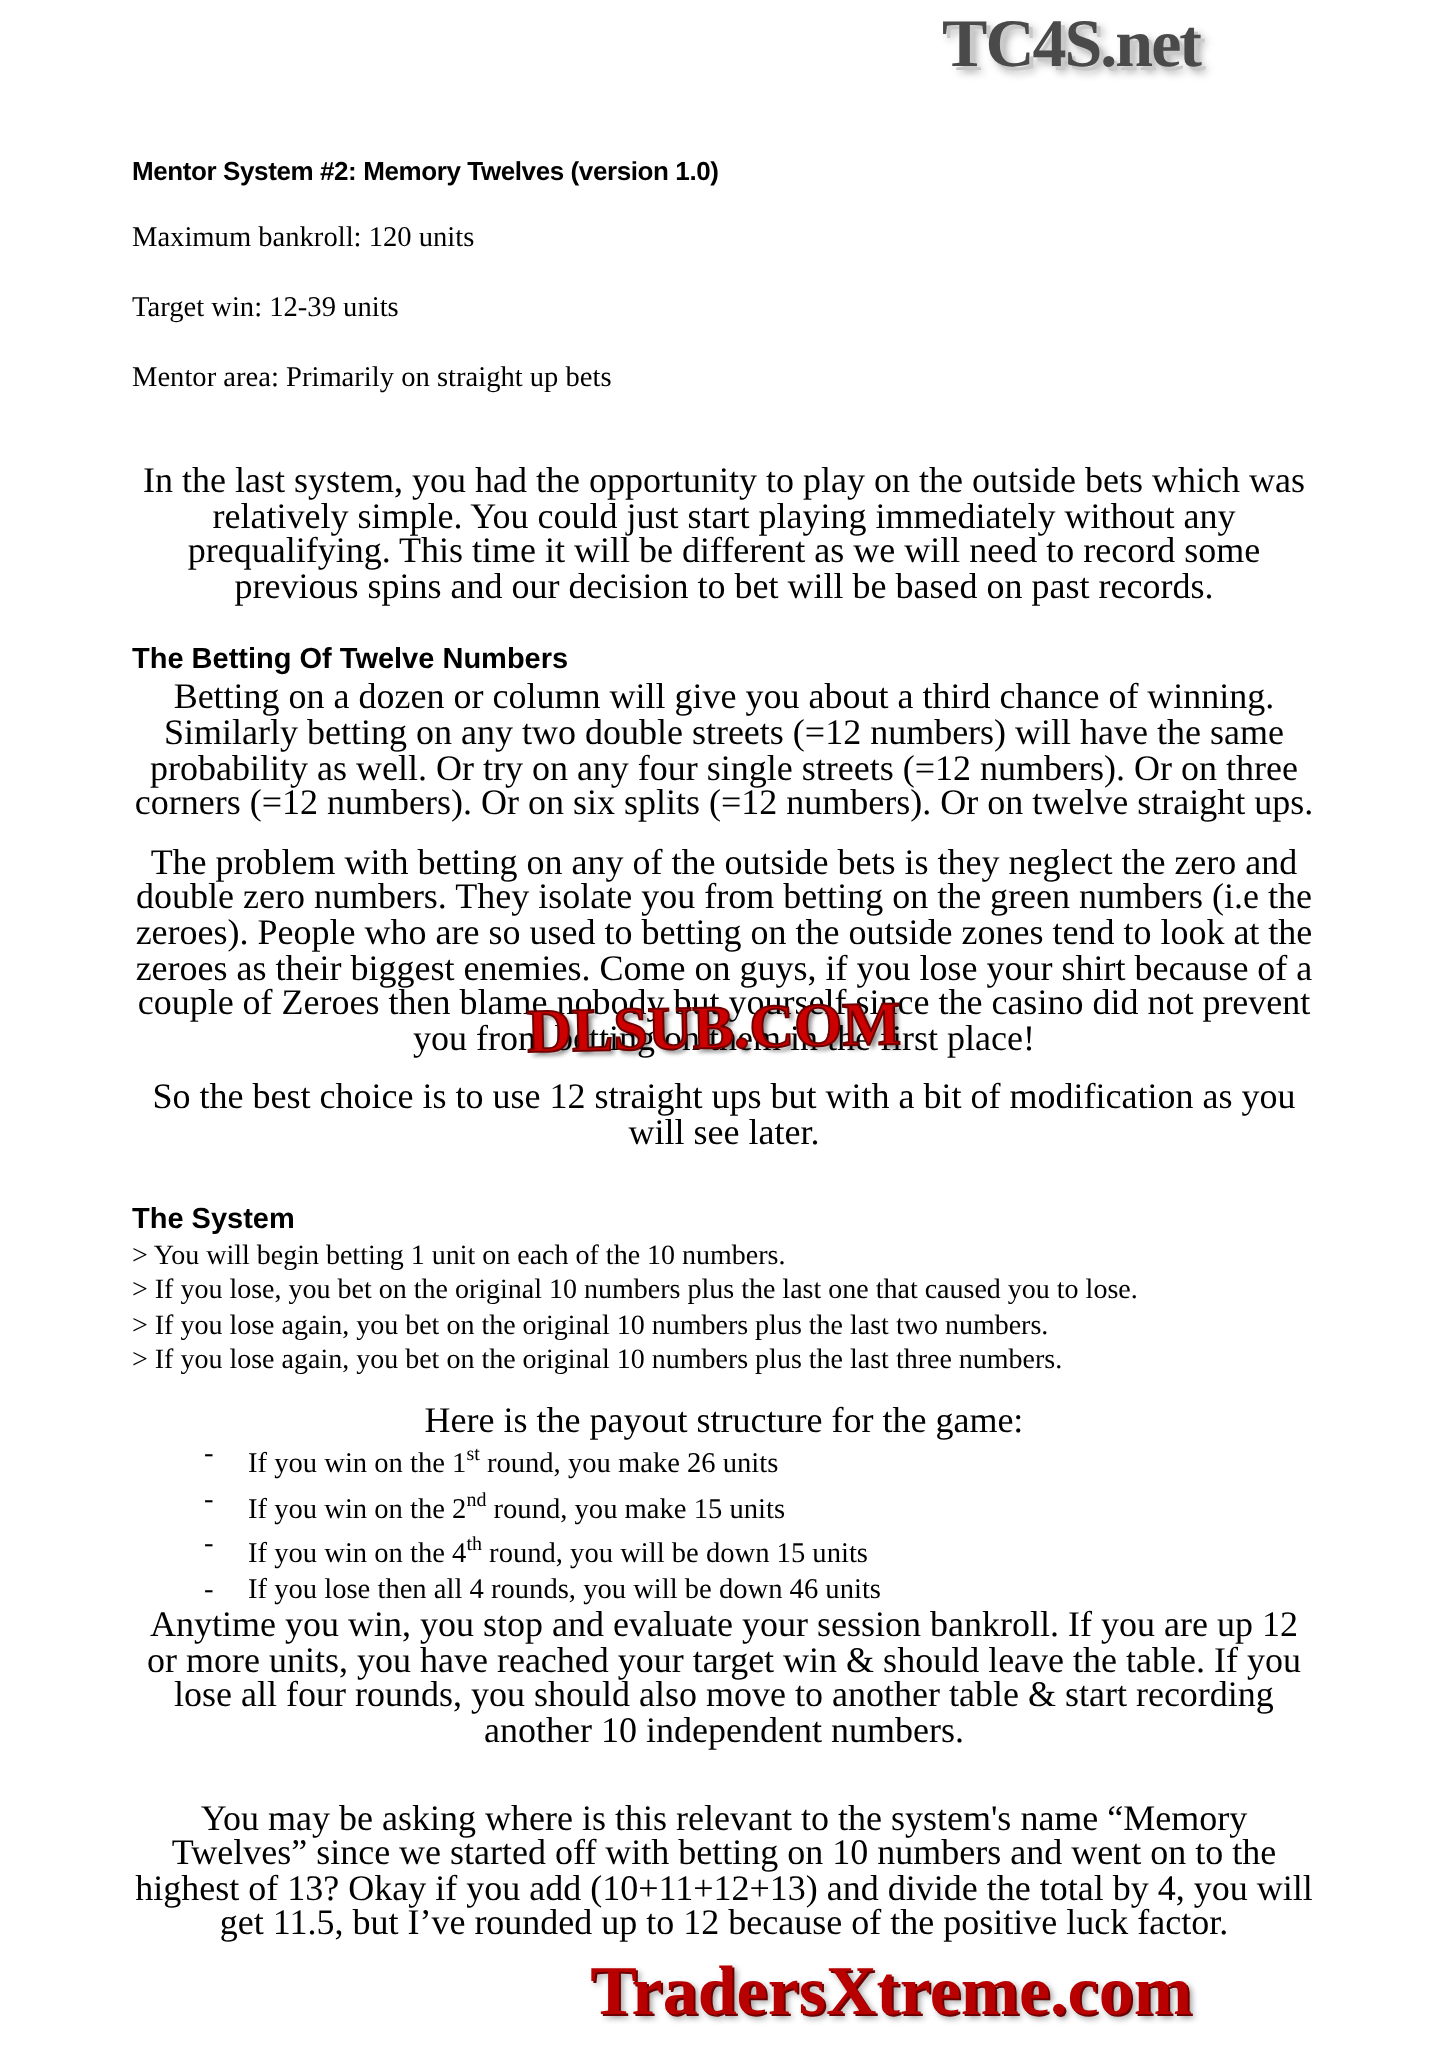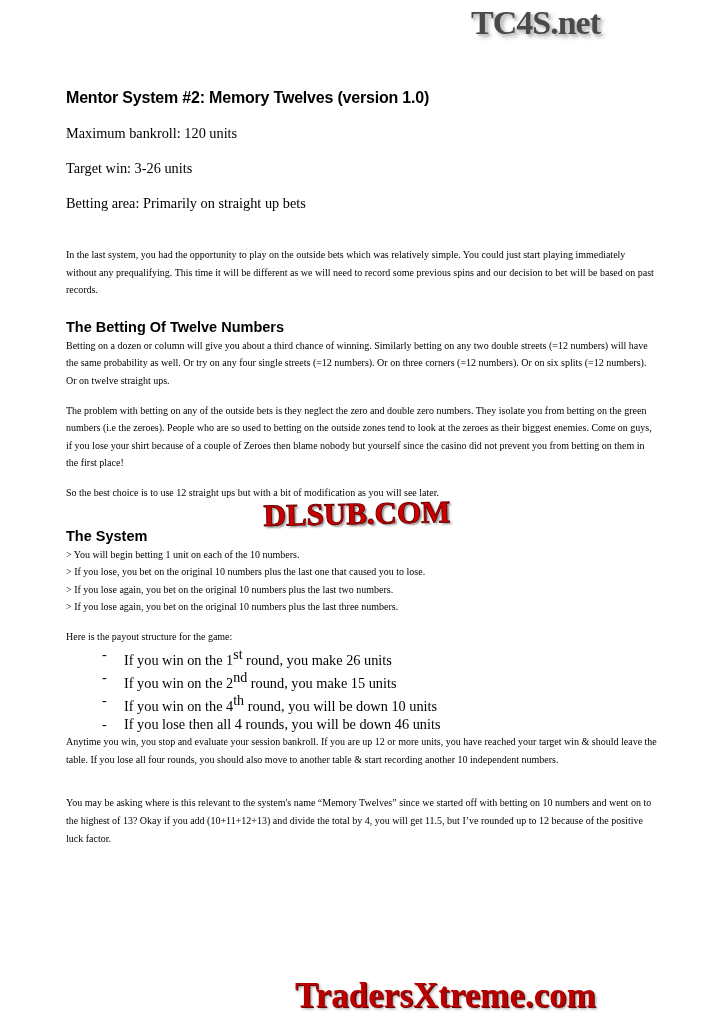--- a/index.html
+++ b/index.html
@@ -73,41 +73,41 @@
 
   
   .content {
     position: absolute;
     left: 66px;
     top: 78px;
     width: 592px;
   }
   h1.doc-title {
     font-family: "Liberation Sans", sans-serif;
-    font-size: 16px;
+    font-size: 13px;
     font-weight: bold;
-    margin: 11px 0 6px 0;
+    margin: 0 0 6px 0;
     letter-spacing: -0.2px;
   }
   .meta-line {
     font-size: 14.3px;
     line-height: 17px;
     margin-top: 18px;
   }
   h2.section-head {
     font-family: "Liberation Sans", sans-serif;
     font-size: 14.5px;
     font-weight: bold;
     margin: 0 0 2px 0;
   }
   p.para {
-    font-size: 10px;
+    font-size: 18px;
     line-height: 17.6px;
     margin: 0;
-    text-align: left;
+    text-align: center;
   }
   .gap-lg { height: 34px; }
   .gap-md { height: 20px; }
   .gap-sm { height: 12px; }
   .gap-xs { height: 6px; }
 
   ul.bullets {
     list-style: none;
     margin: 0;
     padding: 0 0 0 36px;
@@ -117,38 +117,38 @@
   ul.bullets li {
     position: relative;
     padding-left: 22px;
   }
   ul.bullets li::before {
     content: "-";
     position: absolute;
     left: 0;
     top: 0;
   }
-  sup { font-size: 14px; vertical-align: super; }
+  sup { font-size: 10px; vertical-align: super; }
 
-  .arrow-line { font-size: 10px; line-height: 17.6px; }
+  .arrow-line { font-size: 14px; line-height: 17.6px; }
 </style>
 </head>
 <body>
 
 <div class="page">
 
   <div class="wm-top">TC4S.net</div>
 
   <div class="content">
 
     <h1 class="doc-title">Mentor System #2: Memory Twelves (version 1.0)</h1>
 
     <div class="meta-line">Maximum bankroll: 120 units</div>
-    <div class="meta-line">Target win: 3-26 units</div>
-    <div class="meta-line">Betting area: Primarily on straight up bets</div>
+    <div class="meta-line">Target win: 12-39 units</div>
+    <div class="meta-line">Mentor area: Primarily on straight up bets</div>
 
     <div class="gap-lg"></div>
 
     <p class="para">In the last system, you had the opportunity to play on the outside bets which was relatively simple. You could just start playing immediately without any prequalifying. This time it will be different as we will need to record some previous spins and our decision to bet will be based on past records.</p>
 
     <div class="gap-md"></div>
 
     <h2 class="section-head">The Betting Of Twelve Numbers</h2>
     <p class="para">Betting on a dozen or column will give you about a third chance of winning. Similarly betting on any two double streets (=12 numbers) will have the same probability as well. Or try on any four single streets (=12 numbers). Or on three corners (=12 numbers). Or on six splits (=12 numbers). Or on twelve straight ups.</p>
     <div class="gap-sm"></div>
@@ -166,21 +166,21 @@
     <div class="arrow-line">&gt; If you lose again, you bet on the original 10 numbers plus the last two numbers.</div>
     <div class="arrow-line">&gt; If you lose again, you bet on the original 10 numbers plus the last three numbers.</div>
 
     <div class="gap-sm"></div>
 
     <p class="para">Here is the payout structure for the game:</p>
 
     <ul class="bullets">
       <li><span>If you win on the </span><span>1</span><sup>st</sup><span> round, you make 26 units</span></li>
       <li><span>If you win on the </span><span>2</span><sup>nd</sup><span> round, you make 15 units</span></li>
-      <li><span>If you win on the </span><span>4</span><sup>th</sup><span> round, you will be down 10 units</span></li>
+      <li><span>If you win on the </span><span>4</span><sup>th</sup><span> round, you will be down 15 units</span></li>
       <li><span>If you lose then all 4 rounds, you will be down 46 units</span></li>
     </ul>
 
     <p class="para">Anytime you win, you stop and evaluate your session bankroll. If you are up 12 or more units, you have reached your target win &amp; should leave the table. If you lose all four rounds, you should also move to another table &amp; start recording another 10 independent numbers.</p>
 
     <div class="gap-md"></div>
     <div class="gap-xs"></div>
 
     <p class="para">You may be asking where is this relevant to the system's name “Memory Twelves” since we started off with betting on 10 numbers and went on to the highest of 13? Okay if you add (10+11+12+13) and divide the total by 4, you will get 11.5, but I’ve rounded up to 12 because of the positive luck factor.</p>
 

